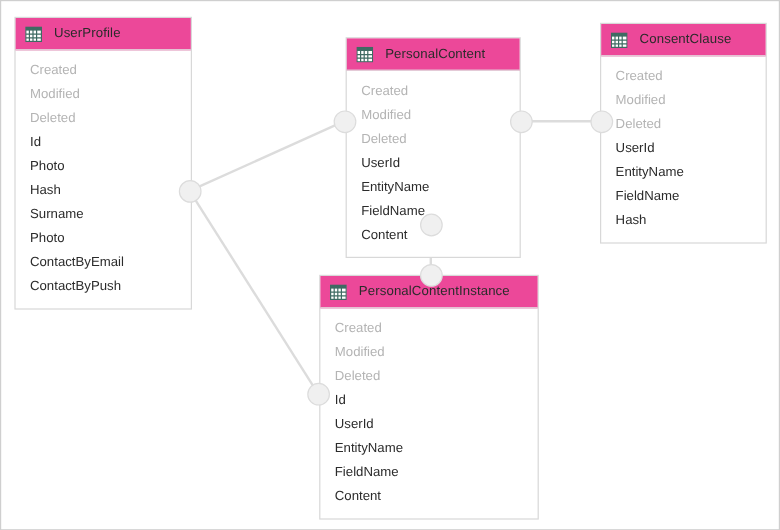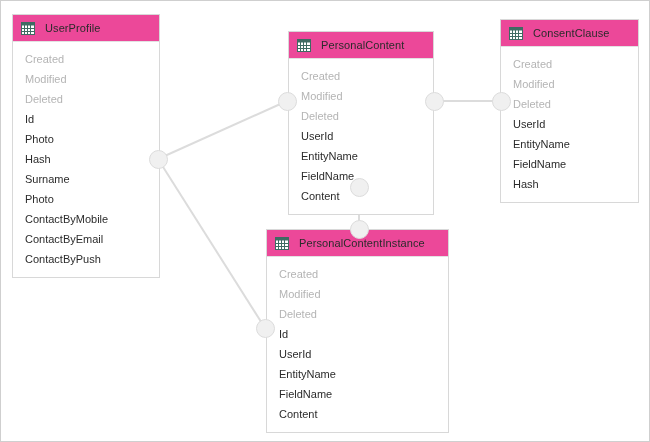--- a/index.html
+++ b/index.html
@@ -106,21 +106,20 @@
       </div>
       <div class="entity-fields">
         <div class="field audit">Created</div>
         <div class="field audit">Modified</div>
         <div class="field audit">Deleted</div>
         <div class="field">Id</div>
         <div class="field">Photo</div>
         <div class="field">Hash</div>
         <div class="field">Surname</div>
         <div class="field">Photo</div>
-        <div class="field">ContactByMobile</div>
         <div class="field">ContactByEmail</div>
         <div class="field">ContactByPush</div>
       </div>
     </div>
     <div class="entity" style="left: 287px; top: 30px; width: 146px;">
       <div class="entity-header">
         <svg class="table-icon" viewBox="0 0 14 13">
           <rect x="0.5" y="0.5" width="13" height="12" fill="#ffffff" stroke="#3f6b63"></rect>
           <rect x="0.5" y="0.5" width="13" height="3" fill="#3f6b63"></rect>
           <line x1="3.5" y1="0.5" x2="3.5" y2="12.5" stroke="#3f6b63" stroke-width="1"></line>

